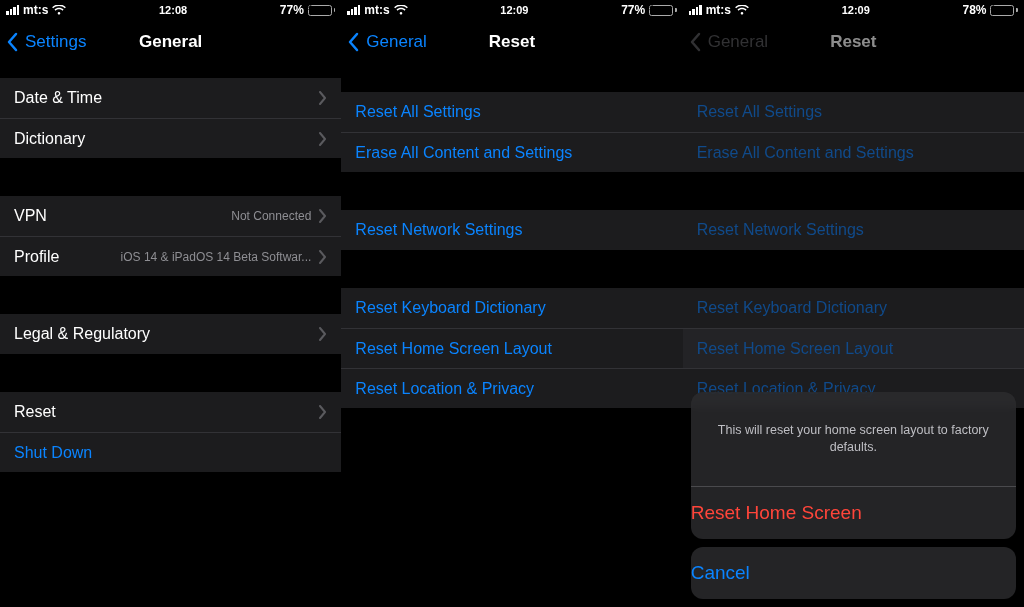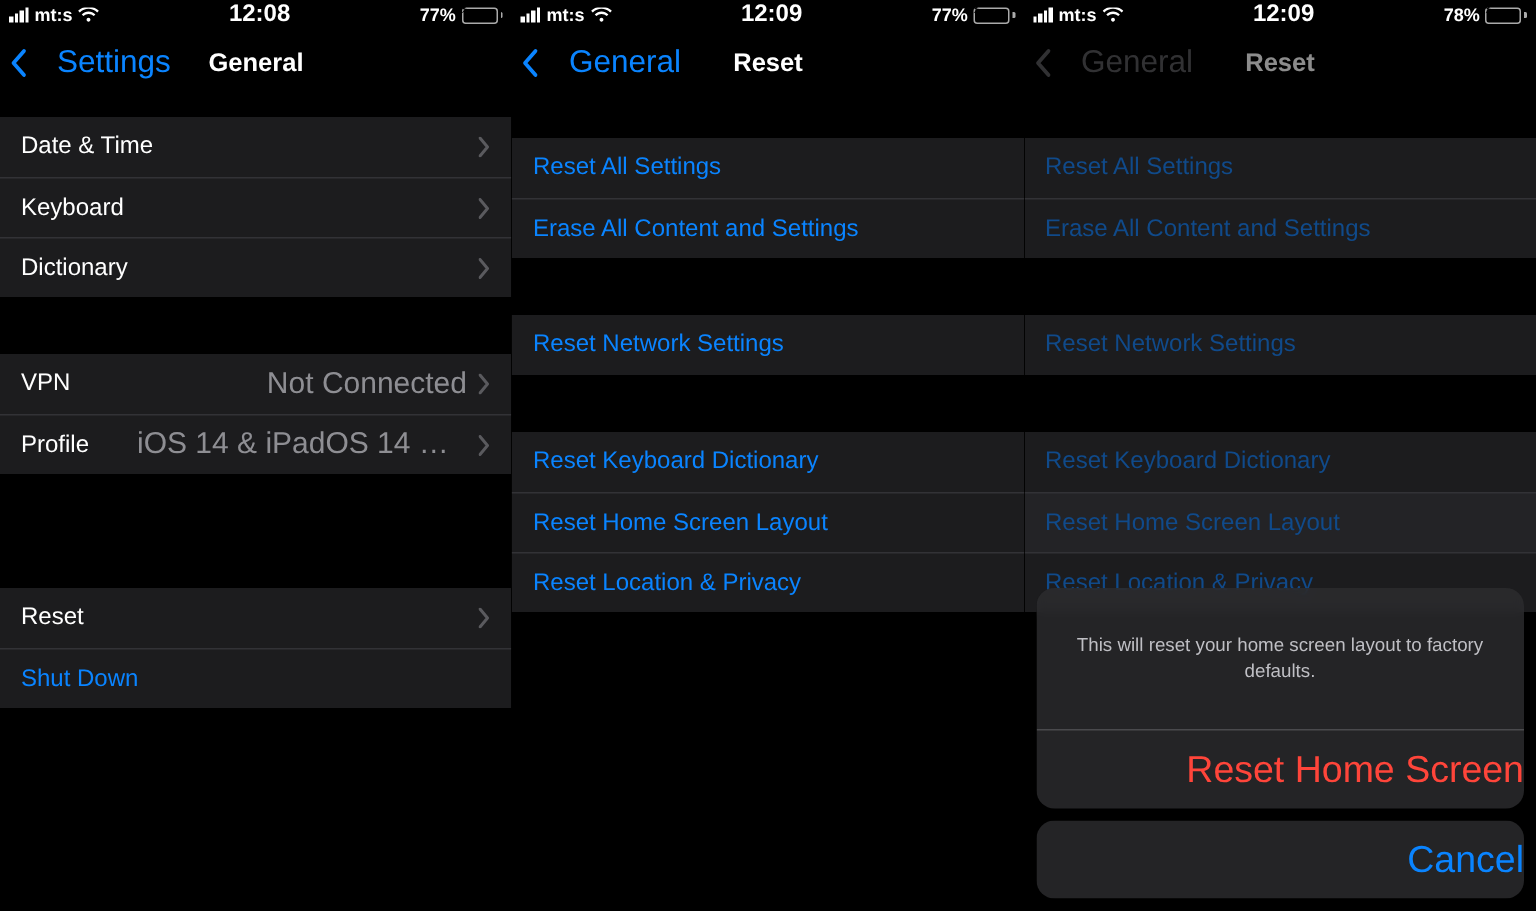--- a/index.html
+++ b/index.html
@@ -28,21 +28,21 @@
     height: 20px;
     display: flex;
     align-items: center;
     justify-content: space-between;
     padding: 0 6px;
     font-size: 12px;
     font-weight: 600;
     color: #fff;
   }
   .status .left, .status .right { display: flex; align-items: center; gap: 4px; }
-  .status .center { font-size: 16px; font-weight: 600; }
+  .status .center { font-size: 11px; font-weight: 600; }
   .sig-bars { display: inline-flex; align-items: flex-end; gap: 1px; }
   .sig-bars span {
     width: 2.5px; background: #fff; display: inline-block;
   }
   .sig-bars span:nth-child(1){height:4px}
   .sig-bars span:nth-child(2){height:6px}
   .sig-bars span:nth-child(3){height:8px}
   .sig-bars span:nth-child(4){height:10px}
   .wifi-icon svg { display:block; }
   .batt {
@@ -71,22 +71,22 @@
     height: 44px;
     display:flex; align-items:center; justify-content:center;
     position: relative;
     padding: 0 8px;
   }
   .nav-title {
     font-size: 17px; font-weight:600; color:#fff;
   }
   .nav-back {
     position:absolute; left:6px; top:0; bottom:0;
-    display:flex; align-items:center; gap:20px;
-    color:#0a84ff; font-size:21px;
+    display:flex; align-items:center; gap:7px;
+    color:#0a84ff; font-size:17px;
   }
   .nav-back.dim { color:#5a5a5e; }
   .chev-left svg { display:block; }
   
   .content {
     position:absolute; top:64px; left:0; right:0; bottom:0;
     overflow:hidden;
   }
   .spacer { height: 22px; }
   .spacer-lg { height: 38px; }
@@ -100,21 +100,21 @@
     border-top:0.5px solid #323236;
     position:relative;
   }
   .group .cell:first-child { border-top:none; }
   .cell .left-label { flex-shrink:0; }
   .cell .right-area {
     flex:1; display:flex; align-items:center; justify-content:flex-end;
     gap:8px; overflow:hidden;
   }
   .cell .value {
-    color:#8e8e93; font-size:20px;
+    color:#8e8e93; font-size:12px;
     white-space:nowrap; overflow:hidden; text-overflow:ellipsis;
     text-align:right; max-width: 220px;
   }
   .chev-right svg { display:block; flex-shrink:0; }
   .cell.blue .left-label { color:#0a84ff; }
   .cell.blue-dim .left-label { color:#104a8a; }
   
   .sheet {
     position:absolute;
     left:8px; right:8px; bottom:8px;
@@ -126,22 +126,22 @@
     border-radius:12px; overflow:hidden;
   }
   .sheet-msg {
     padding:30px 18px;
     font-size:12.5px; color:#bfbfc4;
     text-align:center;
     line-height:1.35;
     border-bottom:0.5px solid #4a4a4d;
   }
   .sheet-btn {
-    height:52px; display:flex; align-items:center; justify-content:flex-end;
-    font-size:25px;
+    height:52px; display:flex; align-items:center; justify-content:flex-start;
+    font-size:19px;
   }
   .sheet-btn.destructive { color:#ff453a; }
   .sheet-cancel { color:#0a84ff; font-weight:400; }
   .dimmed { opacity:0.55; }
 </style>
 </head>
 <body>
 
 <div class="row3">
 
@@ -190,30 +190,20 @@
           <span class="left-label">Date &amp; Time</span>
           <span class="right-area">
               <span class="chev-right">
                 <svg width="8" height="14" viewBox="0 0 8 14">
                   <path d="M1 1l5 6-5 6" stroke="#5a5a5e" stroke-width="2" fill="none" stroke-linecap="round" stroke-linejoin="round"></path>
                 </svg>
               </span>
             </span>
         </div>
         <div class="cell">
-          <span class="left-label">Keyboard</span>
-          <span class="right-area">
-              <span class="chev-right">
-                <svg width="8" height="14" viewBox="0 0 8 14">
-                  <path d="M1 1l5 6-5 6" stroke="#5a5a5e" stroke-width="2" fill="none" stroke-linecap="round" stroke-linejoin="round"></path>
-                </svg>
-              </span>
-            </span>
-        </div>
-        <div class="cell">
           <span class="left-label">Dictionary</span>
           <span class="right-area">
               <span class="chev-right">
                 <svg width="8" height="14" viewBox="0 0 8 14">
                   <path d="M1 1l5 6-5 6" stroke="#5a5a5e" stroke-width="2" fill="none" stroke-linecap="round" stroke-linejoin="round"></path>
                 </svg>
               </span>
             </span>
         </div>
       </div>
@@ -238,20 +228,32 @@
             <span class="chev-right">
                 <svg width="8" height="14" viewBox="0 0 8 14">
                   <path d="M1 1l5 6-5 6" stroke="#5a5a5e" stroke-width="2" fill="none" stroke-linecap="round" stroke-linejoin="round"></path>
                 </svg>
               </span>
           </span>
         </div>
       </div>
 
       <div class="spacer-lg"></div>
+      <div class="group">
+        <div class="cell">
+          <span class="left-label">Legal &amp; Regulatory</span>
+          <span class="right-area">
+              <span class="chev-right">
+                <svg width="8" height="14" viewBox="0 0 8 14">
+                  <path d="M1 1l5 6-5 6" stroke="#5a5a5e" stroke-width="2" fill="none" stroke-linecap="round" stroke-linejoin="round"></path>
+                </svg>
+              </span>
+            </span>
+        </div>
+      </div>
 
       <div class="spacer-lg"></div>
       <div class="group">
         <div class="cell">
           <span class="left-label">Reset</span>
           <span class="right-area">
               <span class="chev-right">
                 <svg width="8" height="14" viewBox="0 0 8 14">
                   <path d="M1 1l5 6-5 6" stroke="#5a5a5e" stroke-width="2" fill="none" stroke-linecap="round" stroke-linejoin="round"></path>
                 </svg>

